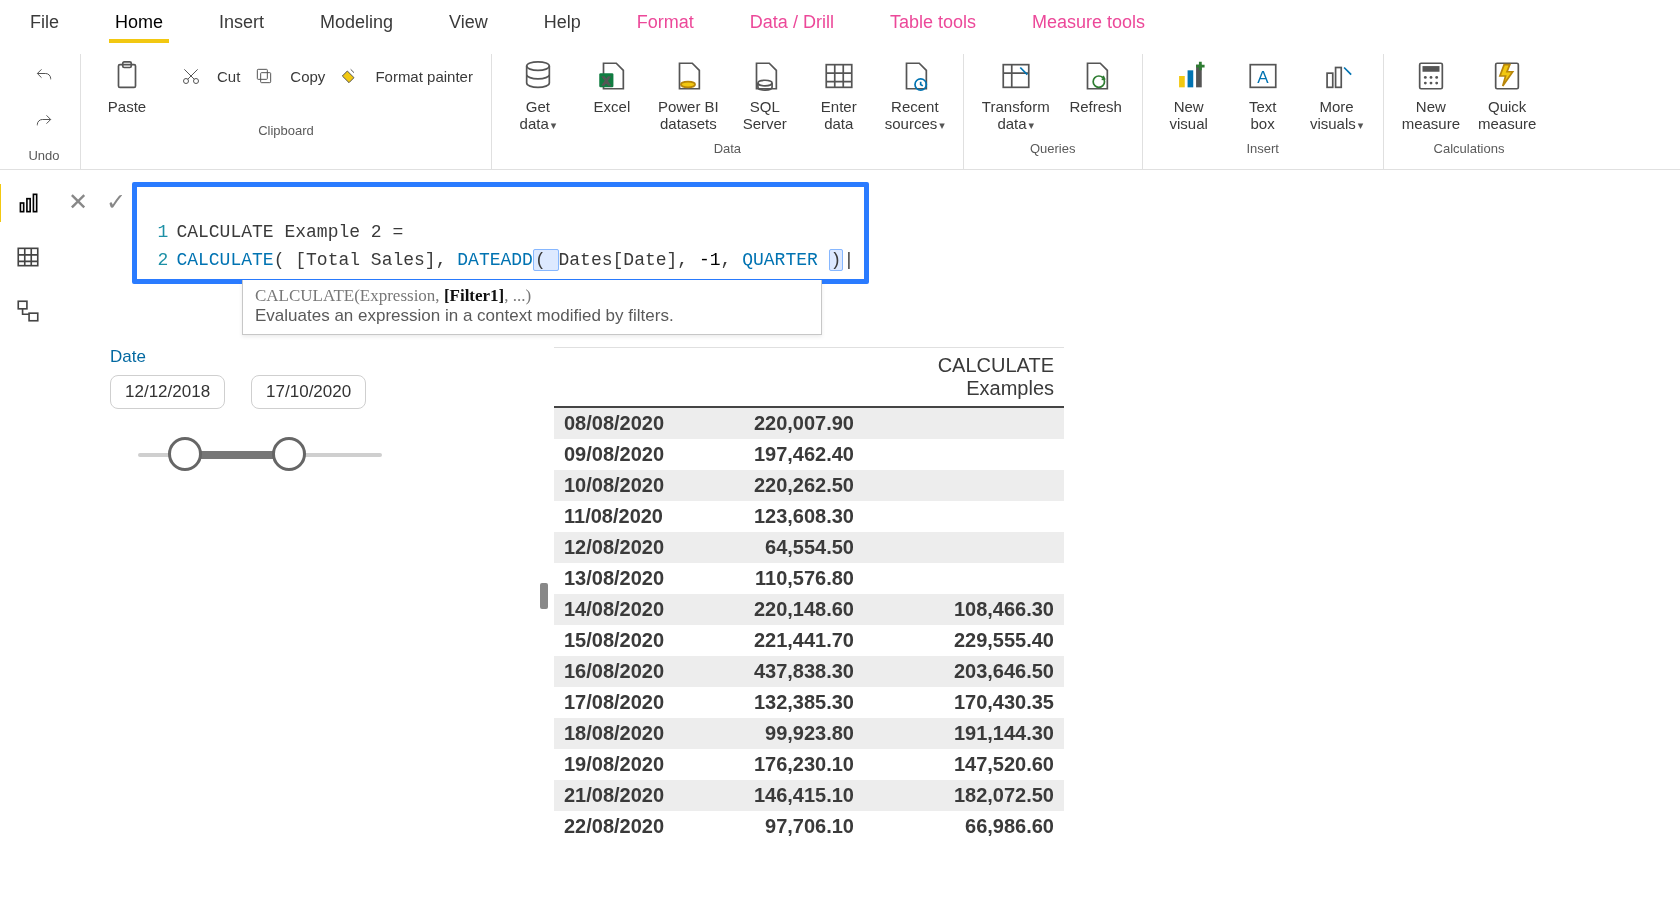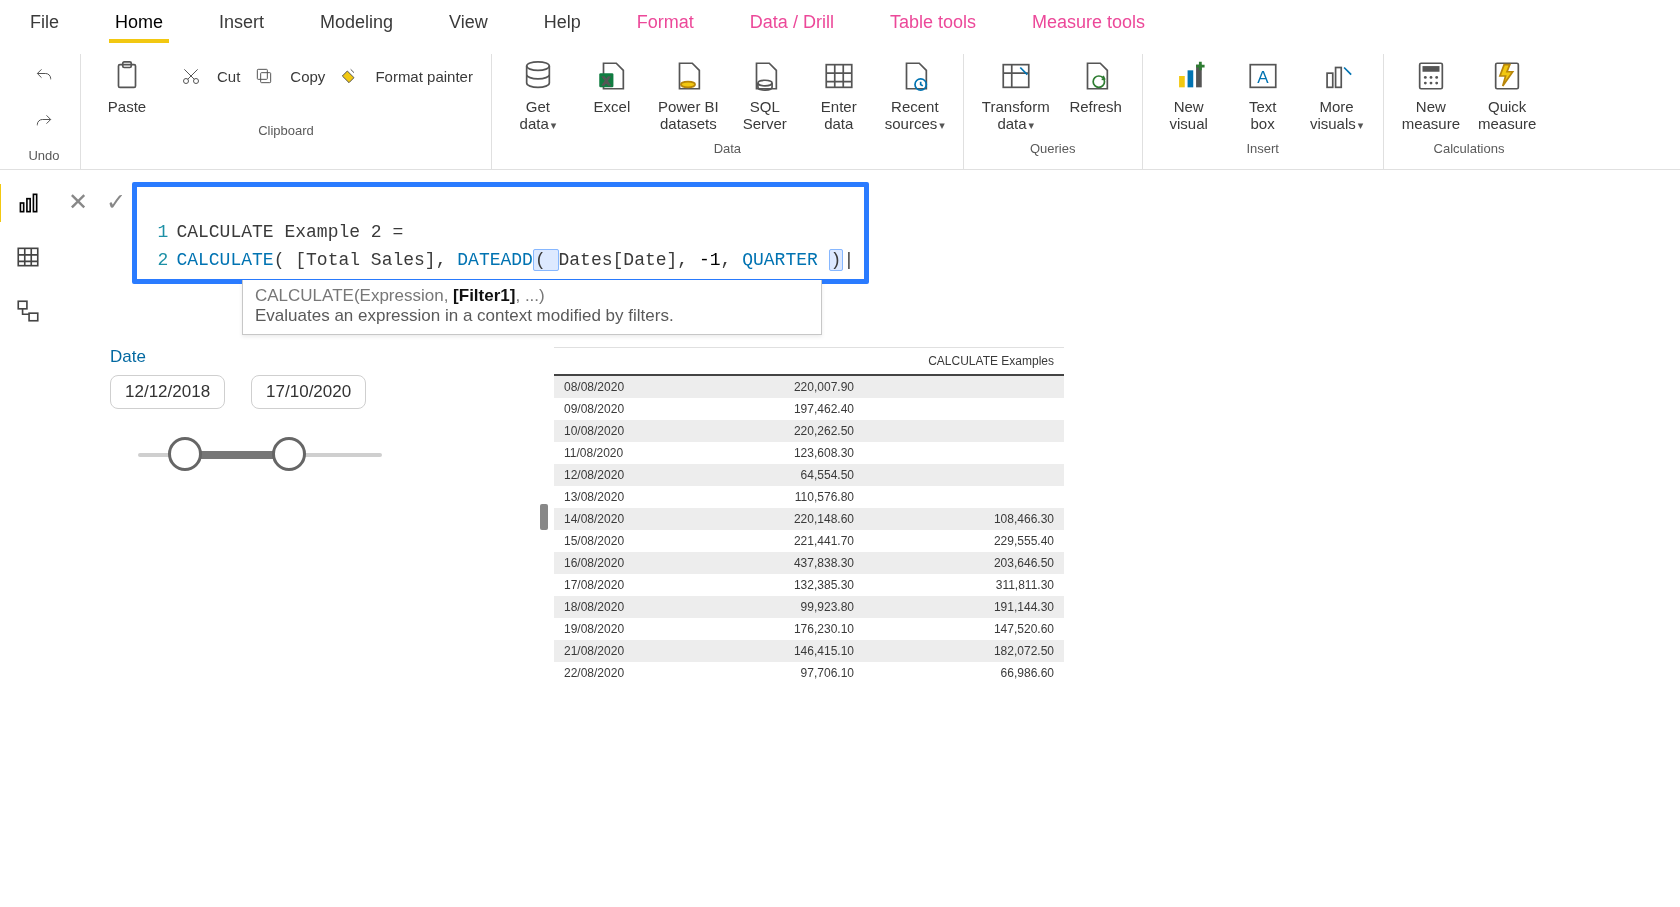--- a/index.html
+++ b/index.html
@@ -104,21 +104,21 @@
   .tok-kw{color:var(--blue);}
   .tok-paren-hi{background:#dde9ff;border:1px solid #86b7ff;border-radius:2px;padding:0 1px;}
 
   .intellisense{
     margin-left:186px;margin-top:-4px;
     border:1px solid #c7c7c7;border-top:none;background:#fff;
     padding:6px 12px 8px;font-size:17px;color:#5a5a5a;
     box-shadow:0 2px 4px rgba(0,0,0,.08);
     max-width:580px;
   }
-  .intellisense .sig{font-family:Liberation Sans, sans-serif;color:#777;}
+  .intellisense .sig{font-family:Liberation Serif, serif;color:#777;}
   .intellisense .sig b{color:#111;}
 
   
   .report{
     display:flex;gap:12px;padding:12px 0 0 54px;align-items:flex-start;
   }
   .slicer{display:flex;flex-direction:column;gap:8px;width:400px;}
   .slicer-title{font-size:17px;color:#0369a1;}
   .slicer-vals{display:flex;gap:26px;}
   .slicer-vals .val{
@@ -126,27 +126,27 @@
   }
   .range-slider{position:relative;height:40px;margin-top:18px;width:300px;}
   .range-slider .track{position:absolute;left:28px;right:28px;top:18px;height:4px;background:#cfcfcf;border-radius:2px;}
   .range-slider .fill{position:absolute;left:72px;right:118px;top:16px;height:8px;background:#777;border-radius:4px;}
   .range-slider .handle{position:absolute;top:2px;width:34px;height:34px;border:3px solid #666;border-radius:50%;background:#fff;}
   .range-slider .handle.l{left:58px;}
   .range-slider .handle.r{right:104px;}
 
   
   .tbl{
-    border-top:1px solid var(--border);font-size:12px;min-width:470px;margin-left:6px;
+    border-top:1px solid var(--border);font-size:20px;min-width:470px;margin-left:6px;
   }
   .tbl .hdr{display:flex;border-bottom:2px solid #444;font-weight:500;}
   .tbl .hdr .c1{width:150px;padding:6px 10px;}
   .tbl .hdr .c2{width:160px;padding:6px 10px;text-align:right;}
   .tbl .hdr .c3{width:200px;padding:6px 10px;text-align:right;}
-  .tbl .row{display:flex;}
+  .tbl .row{display:flex;font-weight:bold;}
   .tbl .row:nth-child(odd){background:var(--row-alt);}
   .tbl .c1{width:150px;padding:4px 10px;}
   .tbl .c2{width:160px;padding:4px 10px;text-align:right;}
   .tbl .c3{width:200px;padding:4px 10px;text-align:right;}
 
   .resize-marker{width:8px;height:26px;background:#888;border-radius:2px;align-self:center;margin:4px 0 0 18px;}
 </style>
 </head>
 <body>
 
@@ -505,21 +505,21 @@
                 <div class="c3">229,555.40</div>
               </div>
               <div class="row">
                 <div class="c1">16/08/2020</div>
                 <div class="c2">437,838.30</div>
                 <div class="c3">203,646.50</div>
               </div>
               <div class="row">
                 <div class="c1">17/08/2020</div>
                 <div class="c2">132,385.30</div>
-                <div class="c3">311,811.30</div>
+                <div class="c3">170,430.35</div>
               </div>
               <div class="row">
                 <div class="c1">18/08/2020</div>
                 <div class="c2">99,923.80</div>
                 <div class="c3">191,144.30</div>
               </div>
               <div class="row">
                 <div class="c1">19/08/2020</div>
                 <div class="c2">176,230.10</div>
                 <div class="c3">147,520.60</div>

